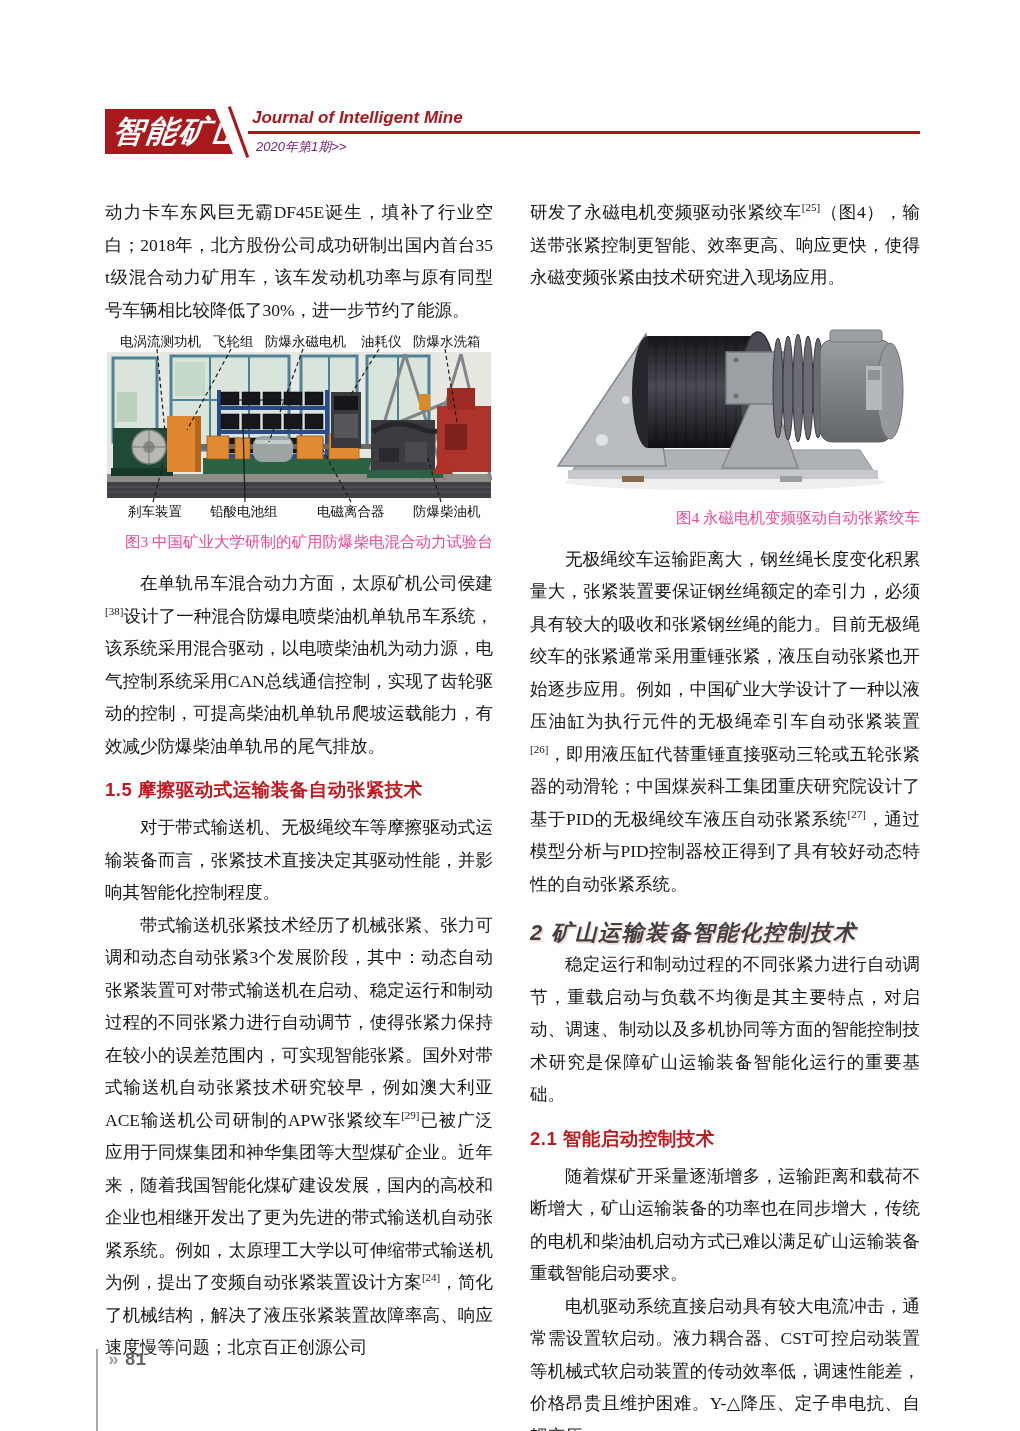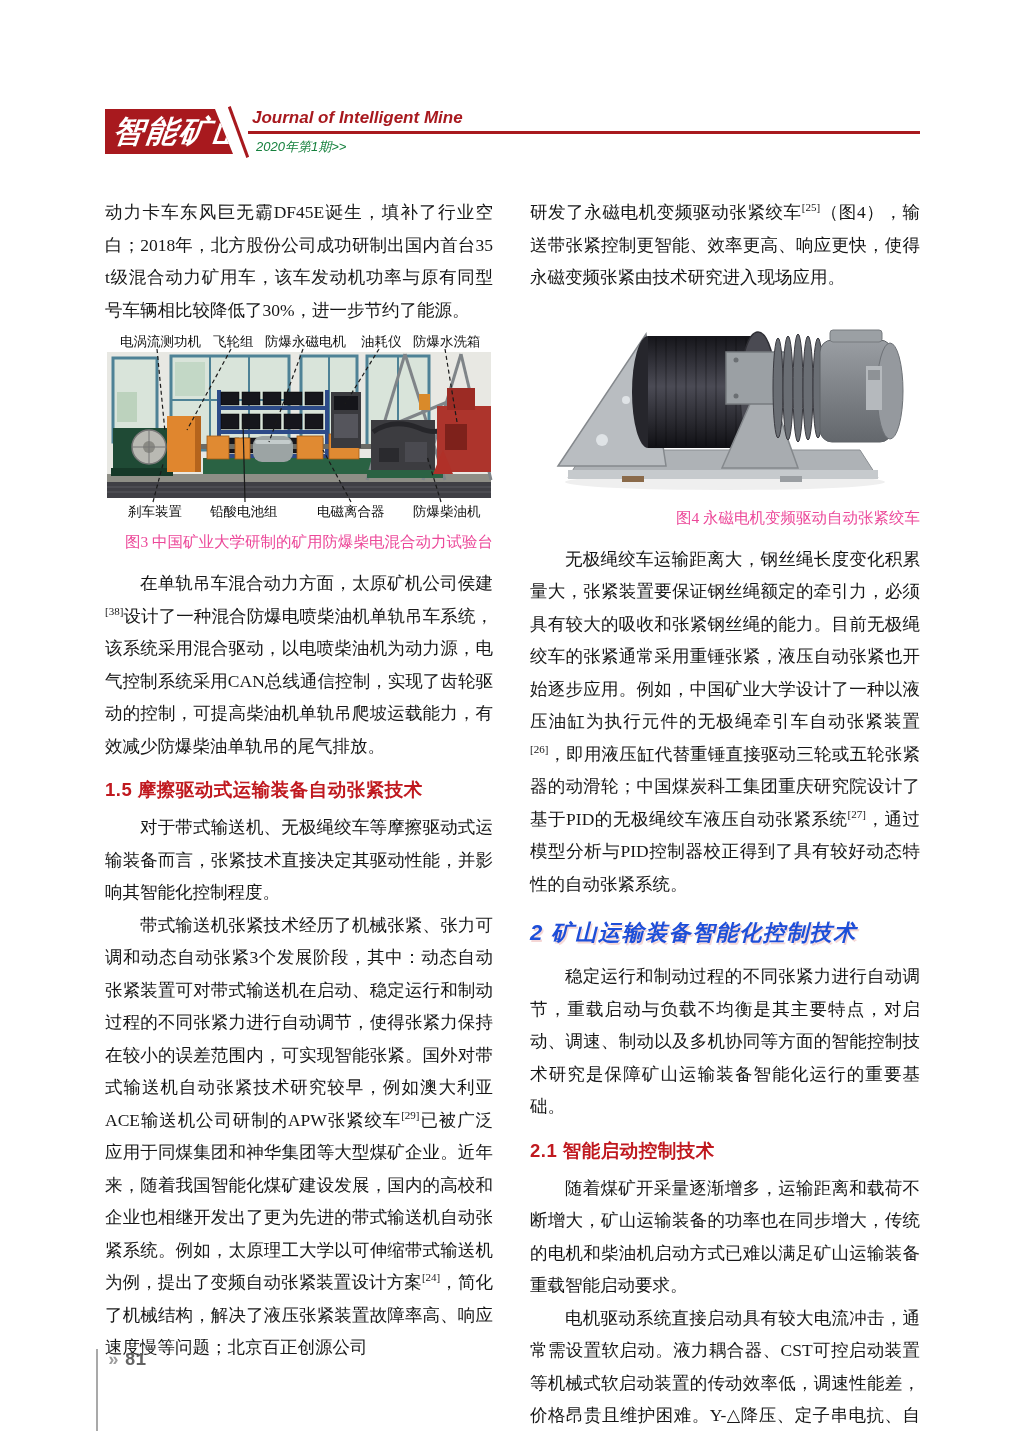--- a/index.html
+++ b/index.html
@@ -29,38 +29,38 @@
     font-family:"Liberation Sans","DejaVu Sans",sans-serif;
     font-weight:bold;font-style:italic;font-size:17px;color:#a8191e;
     white-space:nowrap;
   }
   .header-rule{
     position:absolute;left:248px;top:131px;width:672px;height:3px;background:#a8191e;
   }
   .issue-label{
     position:absolute;left:256px;top:138px;
     font-family:"Liberation Sans","DejaVu Sans",sans-serif;
-    font-style:italic;font-size:13px;color:#15803d;white-space:nowrap;
+    font-style:italic;font-size:13px;color:#701a75;white-space:nowrap;
   }
   
   .col{position:absolute;top:196px;width:390px;}
   .col-left{left:105px;width:388px;}
   .col-right{left:530px;}
   p.body{margin:0;font-size:17.5px;line-height:32.5px;text-align:justify;color:#161616;}
   p.indent{text-indent:2em;}
   sup{font-size:11px;line-height:0;}
   .h-sub{
     font-family:"Liberation Sans","DejaVu Sans",sans-serif;
     color:#c0191f;font-weight:bold;font-size:18.5px;
     margin:15px 0 9px 0;letter-spacing:0.5px;
   }
   .h-main{
     font-family:"Liberation Sans","DejaVu Sans",sans-serif;
-    color:#1d4ed8;font-weight:bold;font-size:22px;
-    margin:18px 0 12px 0;letter-spacing:1.5px;
+    color:#404040;font-weight:bold;font-size:22px;
+    margin:18px 0 0 0;letter-spacing:1.5px;
     text-shadow:1.5px 1.5px 0 rgba(199,34,28,0.18);
     font-style:italic;
   }
   
   .figure{margin:6px 0 2px 0;}
   .caption{
     text-align:right;font-size:15.5px;color:#ec4899;margin:4px 0 14px 0;
     font-family:"Liberation Serif","DejaVu Serif",serif;
   }
   .fig-label{font-size:13.5px;fill:#111;font-family:"Liberation Serif","DejaVu Serif",serif;}

